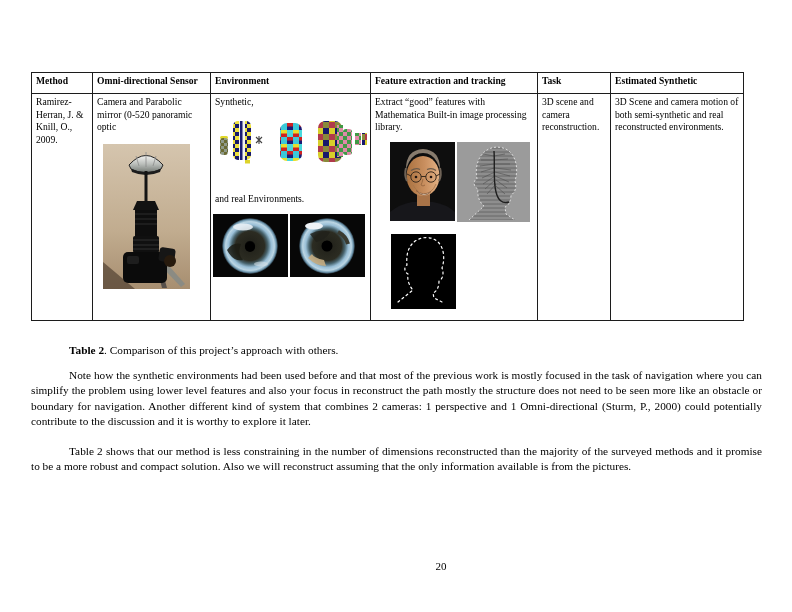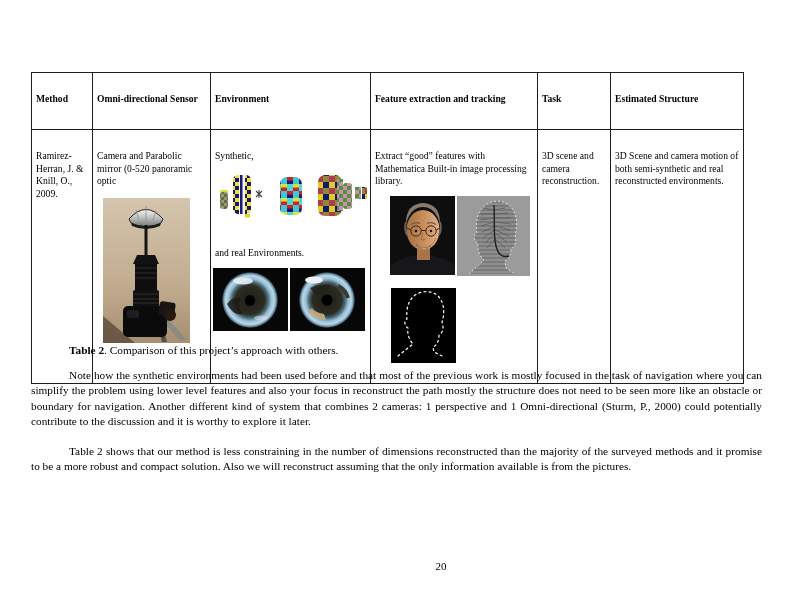--- a/index.html
+++ b/index.html
@@ -7,21 +7,21 @@
     position:relative;width:792px;height:612px;background:#ffffff;
     font-family:"Liberation Serif", serif;color:#000;overflow:hidden;
   }
   
   table.cmp{
     position:absolute;left:31px;top:72px;width:712px;
     border-collapse:collapse;table-layout:fixed;
   }
   table.cmp th, table.cmp td{
     border:1px solid #1c1c1c;vertical-align:top;text-align:left;
-    padding:20px 4px;font-size:9.6px;line-height:1.32;overflow:hidden;
+    padding:2px 4px;font-size:9.6px;line-height:1.32;overflow:hidden;
   }
   table.cmp th{font-weight:bold;height:16px;}
   tr.bodyrow{height:227px;}
   .cell-txt{display:block;}
   svg{display:block;}
   .img-camera{margin:10px 0 0 6px;}
   .img-synth{margin:7px 0 0 0;}
   .real-label{display:block;margin:27px 0 0 0;}
   .img-fisheye{margin:9px 0 0 -2px;}
   .feature-imgs{margin:8px 0 0 15px;white-space:nowrap;}
@@ -48,21 +48,21 @@
         <col style="width:73px">
         <col style="width:133px">
     </colgroup>
     <tbody>
         <tr>
       <th>Method</th>
       <th>Omni-directional Sensor</th>
       <th>Environment</th>
       <th>Feature extraction and tracking</th>
       <th>Task</th>
-      <th>Estimated Structure</th>
+      <th>Estimated Synthetic</th>
     </tr>
     <tr class="bodyrow">
       <td>
         <span class="cell-txt">Ramirez-Herran, J. &amp; Knill, O., 2009.</span>
       </td>
       <td>
         <span class="cell-txt">Camera and Parabolic mirror (0-520 panoramic optic</span>
 
         <svg class="img-camera" width="87" height="145" viewBox="0 0 87 145">
           <defs>

